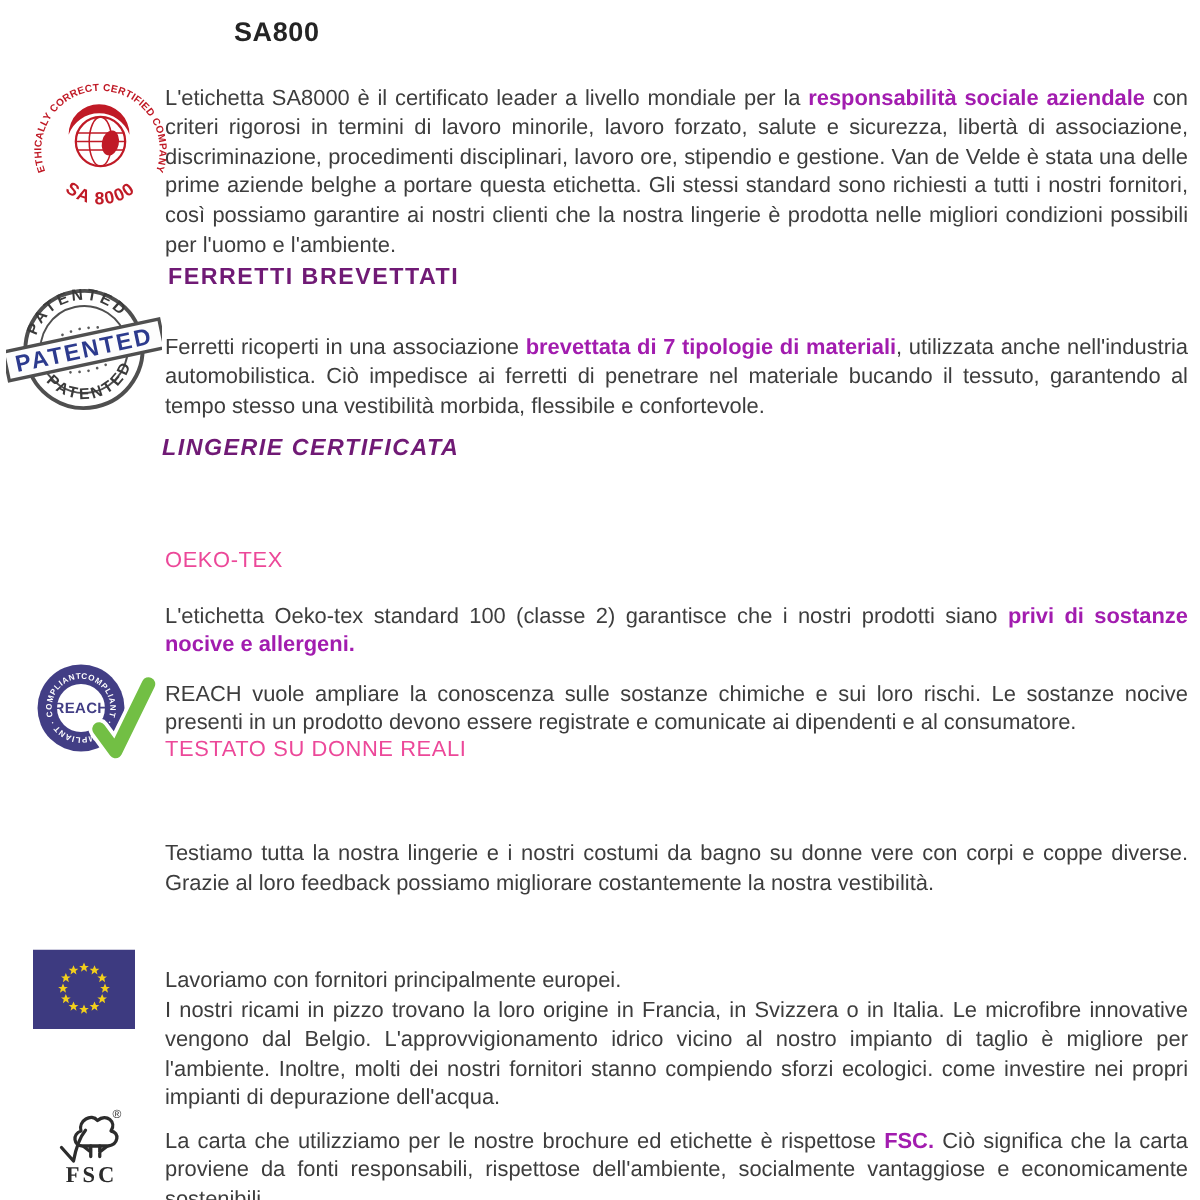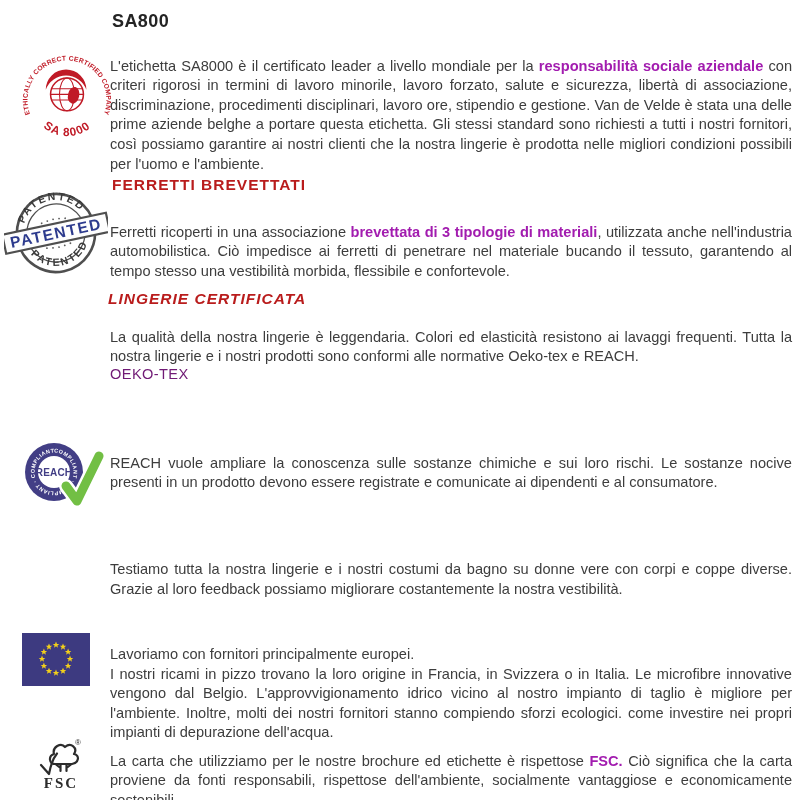--- a/index.html
+++ b/index.html
@@ -9,24 +9,24 @@
   }
   .para{
     position:absolute;left:110px;width:682px;
     font-size:14.6px;line-height:19.6px;text-align:justify;color:#3d3d3d;
   }
   .para b{font-weight:700;color:#a21caf;}
   .h1{
     position:absolute;left:112px;font-size:18px;font-weight:600;color:#242424;letter-spacing:0.4px;
   }
   .h2{
-    position:absolute;font-size:15.5px;font-weight:700;color:#b91c1c;letter-spacing:1px;
+    position:absolute;font-size:15.5px;font-weight:700;color:#701a75;letter-spacing:1px;
   }
   .sub{
-    position:absolute;left:110px;font-size:14.6px;color:#701a75;letter-spacing:0.4px;
+    position:absolute;left:110px;font-size:14.6px;color:#ec4899;letter-spacing:0.4px;
   }
   .icon{position:absolute;}
   svg text, svg textPath{font-family:"Liberation Sans", sans-serif;}
 </style>
 </head>
 <body>
 
 <div class="page">
 
   <div class="icon" style="left:20px;top:53px;">
@@ -46,21 +46,21 @@
         <text font-size="7.2" font-weight="bold" letter-spacing="0.2">
           <textPath href="#saTop" xlink:href="#saTop" startOffset="50%" text-anchor="middle">ETHICALLY CORRECT CERTIFIED COMPANY</textPath>
         </text>
         <text font-size="12.5" font-weight="bold" letter-spacing="1">
           <textPath href="#saBot" xlink:href="#saBot" startOffset="50%" text-anchor="middle">SA 8000</textPath>
         </text>
       </g>
     </svg>
   </div>
 
-  <div class="h1" style="top:11px;">SA800</div>
+  <div class="h1" style="top:11px;margin-left:44px;">SA800</div>
 
   <p class="para" style="top:42px;"><span>L'etichetta SA8000 è il certificato leader a livello mondiale per la </span><b>responsabilità sociale aziendale</b><span> con criteri rigorosi in termini di lavoro minorile, lavoro forzato, salute e sicurezza, libertà di associazione, discriminazione, procedimenti disciplinari, lavoro ore, stipendio e gestione. Van de Velde è stata una delle prime aziende belghe a portare questa etichetta. Gli stessi standard sono richiesti a tutti i nostri fornitori, così possiamo garantire ai nostri clienti che la nostra lingerie è prodotta nelle migliori condizioni possibili per l'uomo e l'ambiente.</span></p>
 
   <div class="h2" style="left:112px;top:176px;">FERRETTI BREVETTATI</div>
 
   <div class="icon" style="left:4px;top:190px;">
     <svg width="104" height="86" viewBox="0 0 104 86" xmlns="http://www.w3.org/2000/svg" xmlns:xlink="http://www.w3.org/1999/xlink">
       <defs>
         <path id="patTop" d="M 20.1 34.5 A 33 33 0 0 1 83.9 34.5"></path>
         <path id="patBot" d="M 22.1 56.9 A 33 33 0 0 0 81.9 56.9"></path>
@@ -87,29 +87,29 @@
             <circle cx="52" cy="57.5" r="0.9"></circle>
             <circle cx="58" cy="57" r="0.9"></circle>
             <circle cx="64" cy="56" r="0.9"></circle>
         </g>
         <rect x="-1" y="33.5" width="106" height="19.5" fill="#fdfdfd" stroke-width="2.2" stroke="#4f4f4f"></rect>
         <text x="52" y="48.5" text-anchor="middle" font-size="15.5" font-weight="bold" letter-spacing="1.5" fill="#2c3a8d">PATENTED</text>
       </g>
     </svg>
   </div>
 
-  <p class="para" style="top:208px;"><span>Ferretti ricoperti in una associazione </span><b>brevettata di 3 tipologie di materiali</b><span>, utilizzata anche nell'industria automobilistica. Ciò impedisce ai ferretti di penetrare nel materiale bucando il tessuto, garantendo al tempo stesso una vestibilità morbida, flessibile e confortevole.</span></p>
+  <p class="para" style="top:208px;"><span>Ferretti ricoperti in una associazione </span><b>brevettata di 7 tipologie di materiali</b><span>, utilizzata anche nell'industria automobilistica. Ciò impedisce ai ferretti di penetrare nel materiale bucando il tessuto, garantendo al tempo stesso una vestibilità morbida, flessibile e confortevole.</span></p>
 
   <div class="h2" style="left:108px;top:290px;font-style:italic;">LINGERIE CERTIFICATA</div>
 
-  <p class="para" style="top:313px;">La qualità della nostra lingerie è leggendaria. Colori ed elasticità resistono ai lavaggi frequenti. Tutta la nostra lingerie e i nostri prodotti sono conformi alle normative Oeko-tex e REACH.</p>
 
   <div class="sub" style="top:366px;">OEKO-TEX</div>
 
 
+  <p class="para" style="top:387px;"><span>L'etichetta Oeko-tex standard 100 (classe 2) garantisce che i nostri prodotti siano </span><b>privi di sostanze nocive e allergeni.</b></p>
 
   <div class="icon" style="left:24px;top:440px;">
     <svg width="80" height="68" viewBox="0 0 80 68" xmlns="http://www.w3.org/2000/svg" xmlns:xlink="http://www.w3.org/1999/xlink">
       <defs>
         <path id="reachRing" d="M 30 12.5 A 19.5 19.5 0 1 1 29.99 12.5"></path>
       </defs>
       <circle cx="30" cy="32" r="29" fill="#423e85"></circle>
       <text font-size="5.4" font-weight="bold" fill="#ffffff" letter-spacing="0.5">
         <textPath href="#reachRing" xlink:href="#reachRing" startOffset="0%">COMPLIANT · COMPLIANT · COMPLIANT</textPath>
       </text>
@@ -117,20 +117,21 @@
       <text x="30" y="35.5" text-anchor="middle" font-size="10" font-weight="bold" letter-spacing="0.2" fill="#423e85">REACH</text>
       <g fill="none" stroke-linecap="round" stroke-linejoin="round">
         <path d="M 42 46 L 53 61 L 75 16" stroke="#ffffff" stroke-width="14"></path>
         <path d="M 42 46 L 53 61 L 75 16" stroke-width="9" stroke="#72bf44"></path>
       </g>
     </svg>
   </div>
 
   <p class="para" style="top:439px;">REACH vuole ampliare la conoscenza sulle sostanze chimiche e sui loro rischi. Le sostanze nocive presenti in un prodotto devono essere registrate e comunicate ai dipendenti e al consumatore.</p>
 
+  <div class="sub" style="top:492px;">TESTATO SU DONNE REALI</div>
 
   <p class="para" style="top:527px;margin-top:33px;">Testiamo tutta la nostra lingerie e i nostri costumi da bagno su donne vere con corpi e coppe diverse. Grazie al loro feedback possiamo migliorare costantemente la nostra vestibilità.</p>
 
   <div class="icon" style="left:22px;top:633px;">
     <svg width="68" height="53" viewBox="0 0 68 53" xmlns="http://www.w3.org/2000/svg" xmlns:xlink="http://www.w3.org/1999/xlink">
       <defs>
         <path id="euStar" d="M 0 -3.4 L 0.99 -1.05 L 3.23 -1.05 L 1.42 0.4 L 1.99 2.75 L 0 1.3 L -1.99 2.75 L -1.42 0.4 L -3.23 -1.05 L -0.99 -1.05 Z"></path>
       </defs>
       <rect x="0" y="0" width="68" height="53" fill="#3d3a80"></rect>
       <g fill="#f2cf1b">

